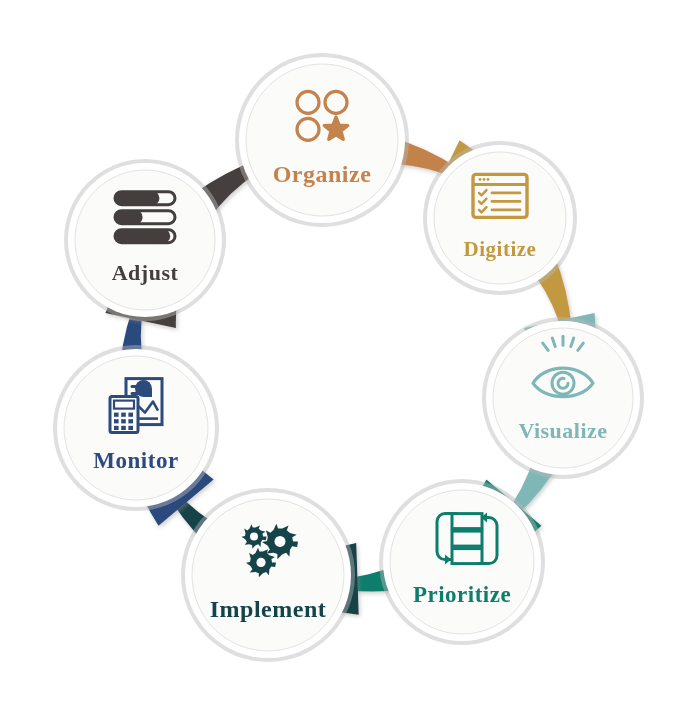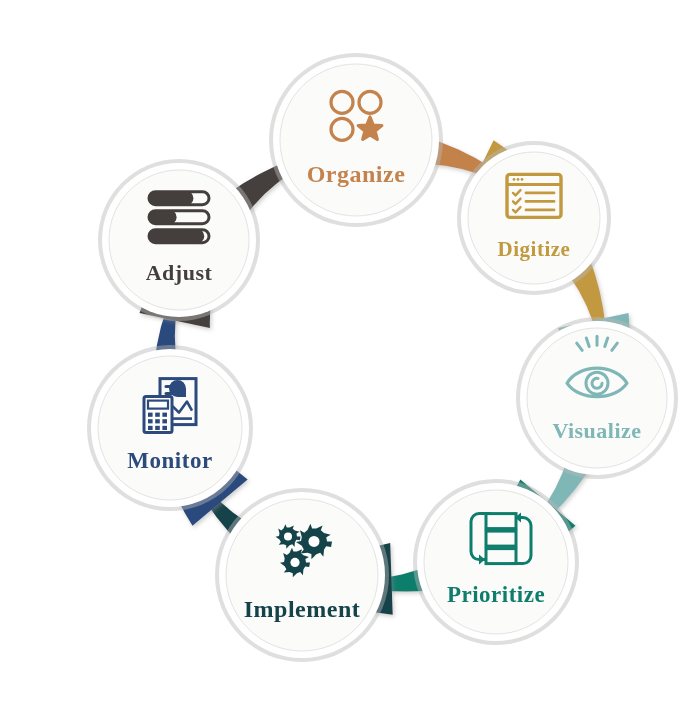--- a/index.html
+++ b/index.html
@@ -1,18 +1,18 @@
 <!DOCTYPE html>
 <html><head>
 <meta charset="utf-8">
 <style>
   html,body{margin:0;padding:0;background:#ffffff;}
   body{width:700px;height:717px;overflow:hidden;
        font-family:"Liberation Serif", serif;}
-  #stage{position:relative;width:576px;height:717px;margin-left:34px;}
+  #stage{position:relative;width:576px;height:717px;}
   svg#wheel{position:absolute;left:0;top:0;width:700px;height:717px;display:block;}
   .node-label{
     font-family:"Liberation Serif", serif;
     font-weight:bold;
     text-anchor:middle;
     letter-spacing:0.5px;
   }
 </style>
 </head>
 <body>

